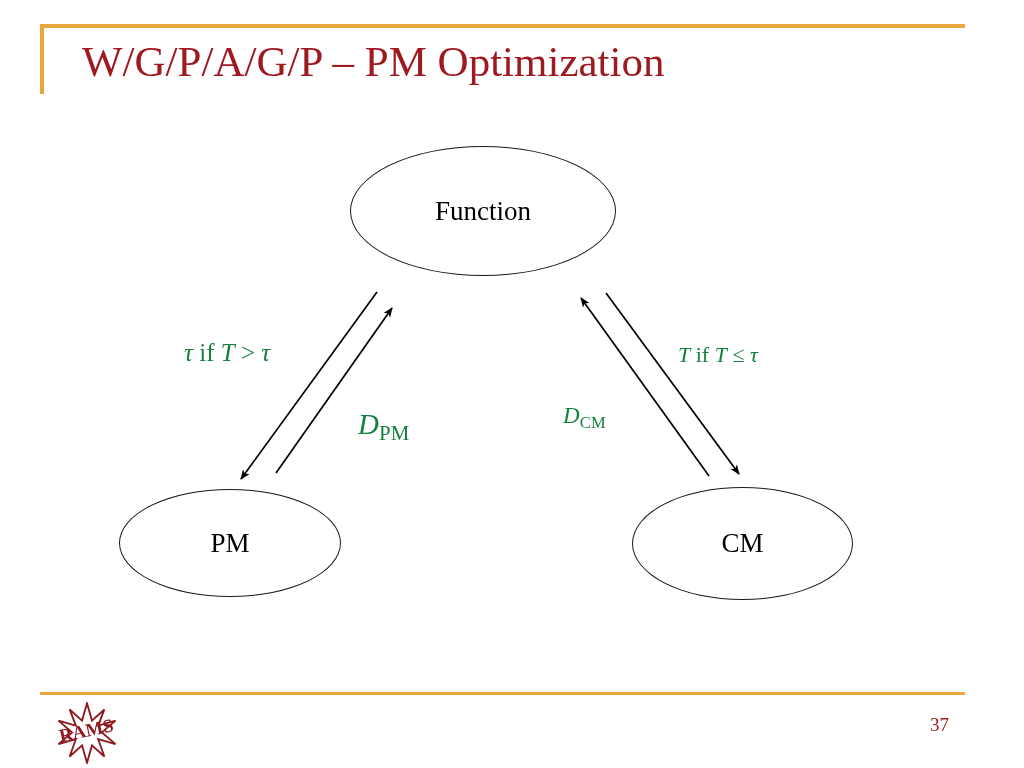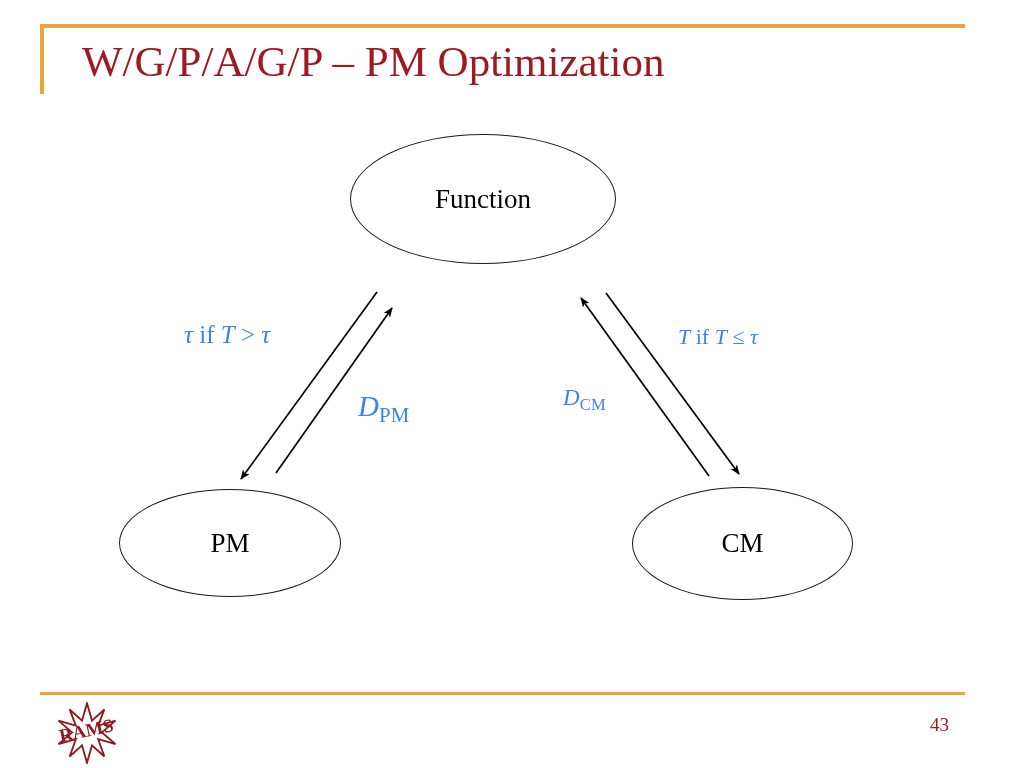--- a/index.html
+++ b/index.html
@@ -63,43 +63,44 @@
     align-items: center;
     justify-content: center;
   }
   .node-label {
     font-size: 27px;
     color: #000000;
     line-height: 1;
   }
   #node-function {
     left: 350px;
-    top: 134px;
+    top: 146px;
     width: 266px;
     height: 130px;
   }
   #node-pm {
     left: 119px;
     top: 489px;
     width: 222px;
     height: 108px;
   }
   #node-cm {
     left: 632px;
     top: 487px;
     width: 221px;
     height: 113px;
   }
 
   
   .edge-label {
     position: absolute;
-    color: #3b82f6;
+    color: #15803d;
     white-space: nowrap;
     line-height: 1;
+    margin-top: 18px;
   }
   .mvar { font-style: italic; }
   .msub {
     font-style: normal;
     font-size: 0.72em;
     vertical-align: -0.28em;
     letter-spacing: 0.3px;
   }
   .mop { font-style: normal; }
   #label-left-cond  { left: 184px; top: 322px; font-size: 25px; }
@@ -200,15 +201,15 @@
 
   </div>
 
   <div id="footer-rule"></div>
 
   <svg id="footer-logo" viewBox="0 0 100 100">
     <polygon points="50,2 58,30 78,12 68,38 96,30 74,49 96,68 68,60 78,88 58,70 50,98 42,70 22,88 32,60 4,68 26,49 4,30 32,38 22,12 42,30" fill="none" stroke="#8E1A20" stroke-width="3"></polygon>
     <text x="50" y="56" font-family="'Liberation Serif', serif" font-size="30" font-weight="bold" fill="#8E1A20" text-anchor="middle" transform="rotate(-12 50 52)">RAMS</text>
   </svg>
 
-  <div id="footer-page-number">43</div>
+  <div id="footer-page-number">37</div>
 
 </div>
 
 </body></html>

